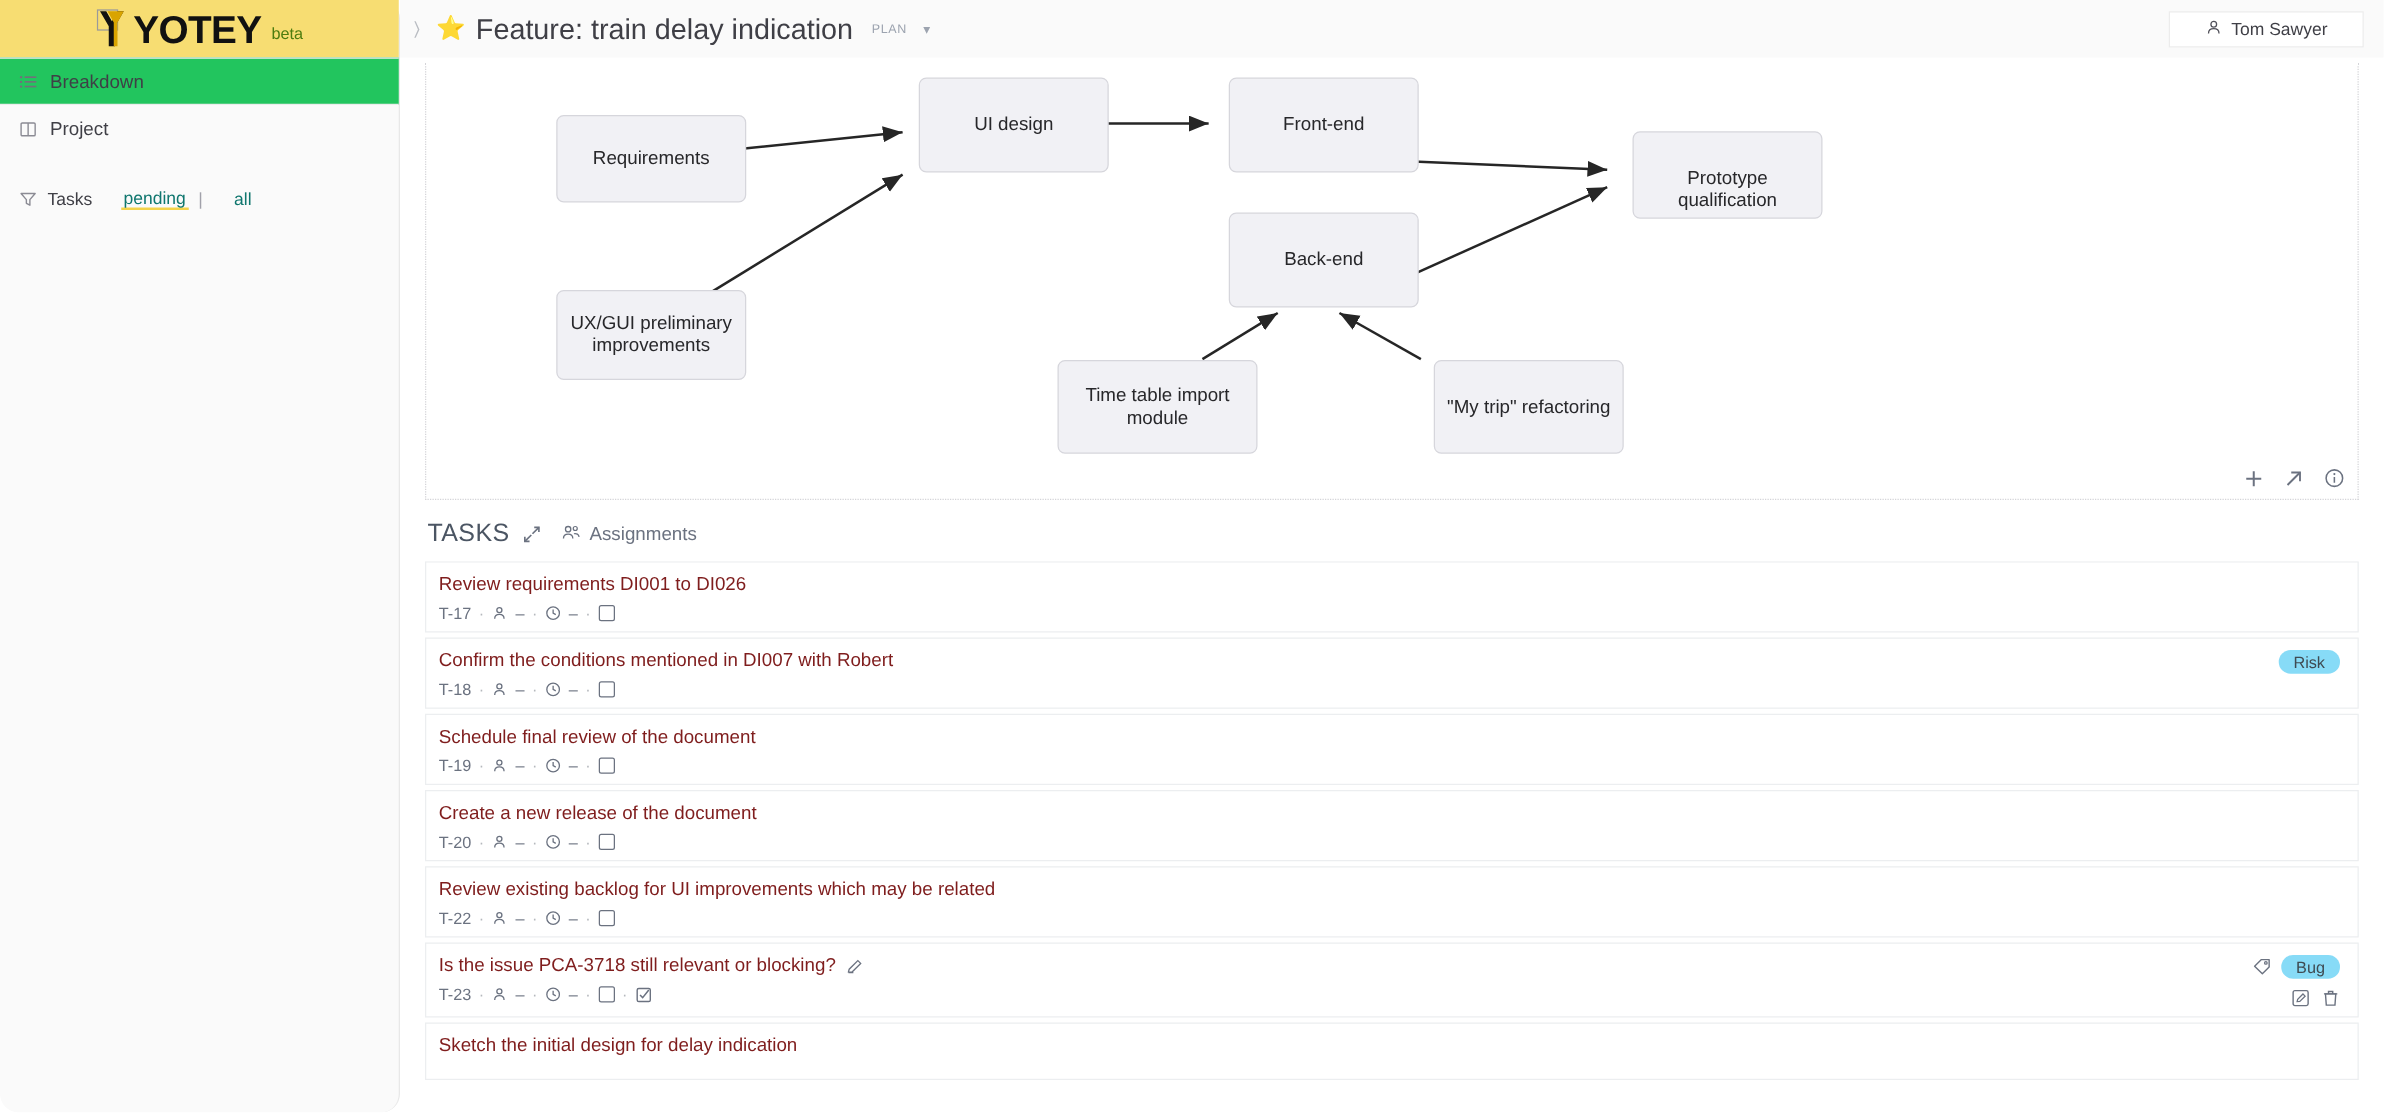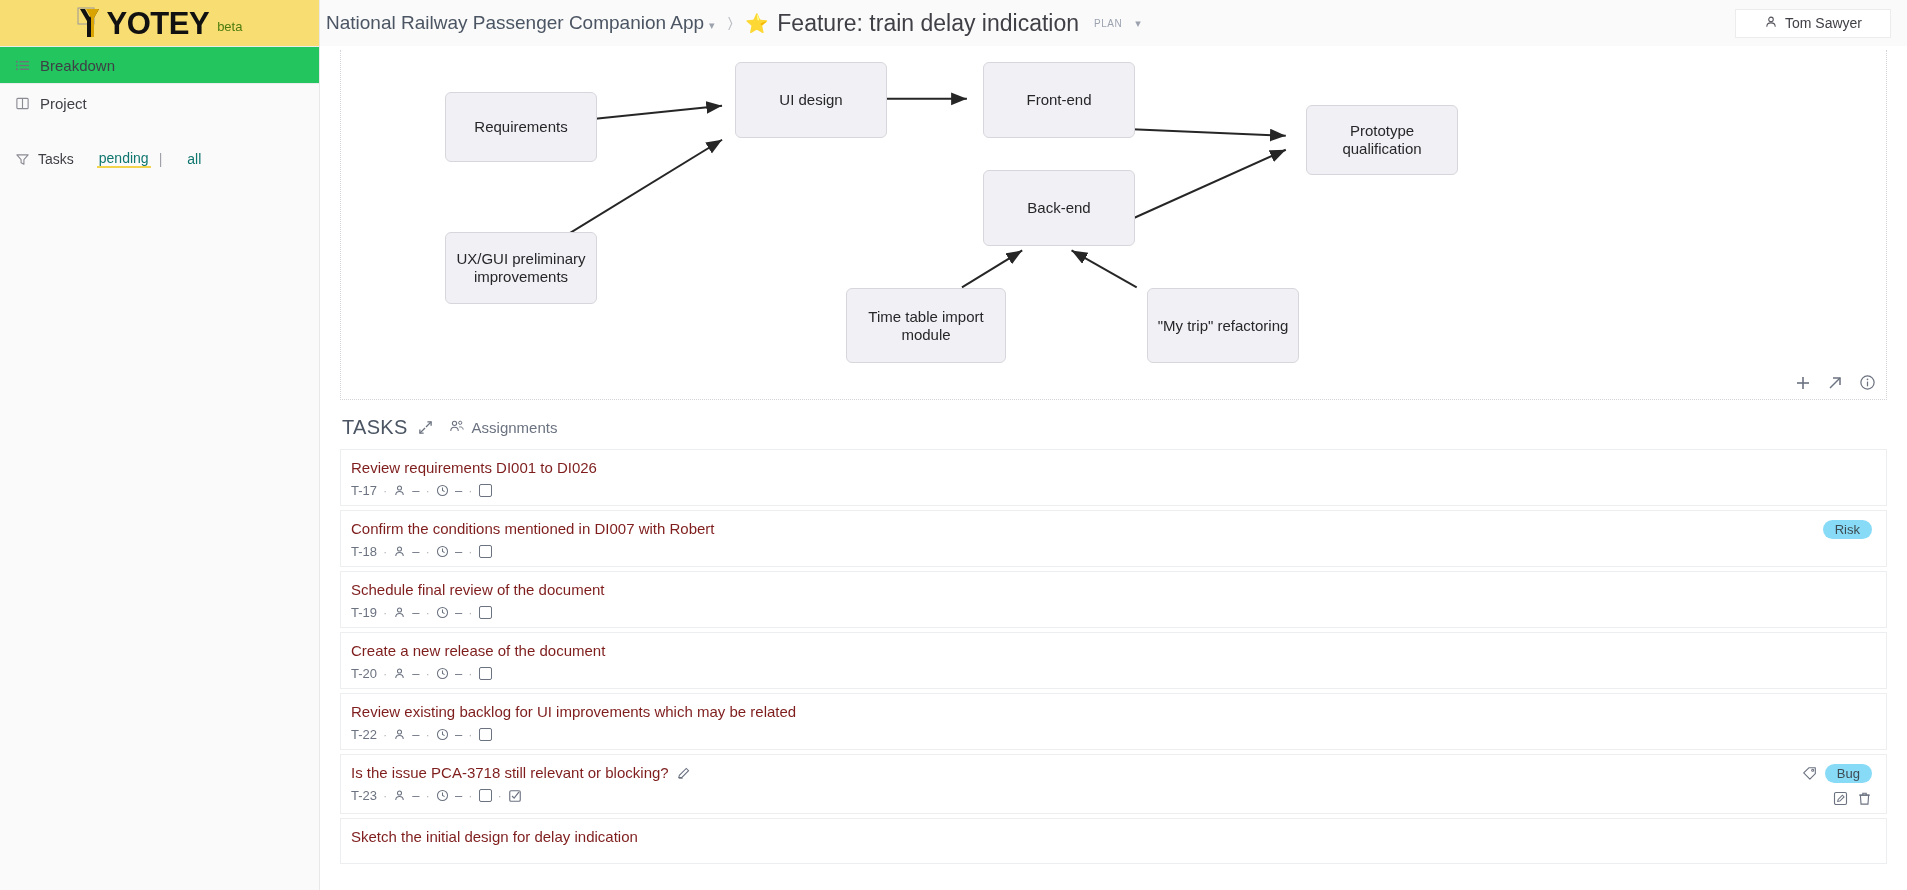--- a/index.html
+++ b/index.html
@@ -6,21 +6,21 @@
   html, body {
     width: 1907px; height: 890px;
     font-family: "Liberation Sans", sans-serif;
     background: #ffffff;
     color: #3f3f46;
     overflow: hidden;
   }
   #app { display: flex; width: 1907px; height: 890px; }
 
   
-  .sidebar { width: 320px; flex: 0 0 320px; background:#fafafa; border-right:1px solid #e8e8e8; display:flex; flex-direction:column; }
+  .sidebar { width: 320px; flex: 0 0 320px; background:#fafafa; border-right:1px solid #e8e8e8; display:flex; flex-direction:column;border-radius:15px; }
   .brand { height: 46px; background:#f7dd72; display:flex; align-items:center; justify-content:center; gap:8px; }
   .brand-logo { display:flex; align-items:flex-end; font-size:31px; font-weight:bold; letter-spacing:-0.5px; color:#111; line-height:1; }
   .ylogo { position:relative; width:30px; height:32px; display:inline-block; }
   .ylogo svg { position:absolute; left:0; top:0; }
   .brand-beta { font-size:13px; color:#4d7c0f; font-weight:normal; align-self:center; margin-top:6px; }
 
   .nav-item { display:flex; align-items:center; gap:10px; height:38px; padding:0 14px; font-size:15px; color:#3f3f46; cursor:pointer; }
   .nav-item.active { background:#22c55e; border-top:1px solid #ececec; border-bottom:1px solid #ececec; }
   .nav-icon { width:16px; height:16px; display:inline-flex; align-items:center; justify-content:center; color:#71717a; }
   .nav-gap { height:22px; }
@@ -130,23 +130,20 @@
       <span class="filter-label">Tasks</span>
       <span class="filter-opt sel">pending</span>
       <span class="filter-sep">|</span>
       <span class="filter-opt">all</span>
     </div>
   </aside>
 
   <div class="main">
 
     <div class="topbar">
-      <span class="crumb">
-        <span>National Railway Passenger Companion App</span><span class="chev">▾</span>
-      </span>
       <span class="crumb-sep">〉</span>
       <span class="star">⭐</span>
       <span class="page-title">Feature: train delay indication</span>
       <span class="plan-tag">PLAN</span>
       <span class="chev">▾</span>
       <span class="topbar-spacer"></span>
       <div class="user-btn">
         <span>
           <svg width="14" height="14" viewBox="0 0 16 16">
               <circle cx="8" cy="5" r="2.6" fill="none" stroke="#52525b" stroke-width="1.2"></circle>
@@ -182,21 +179,21 @@
           </div>
         <div class="node" style="left:394px;top:12px;width:152px;height:76px;">
             <span>UI design</span>
           </div>
         <div class="node" style="left:642px;top:12px;width:152px;height:76px;">
             <span>Front-end</span>
           </div>
         <div class="node" style="left:642px;top:120px;width:152px;height:76px;">
             <span>Back-end</span>
           </div>
-        <div class="node" style="left:965px;top:55px;width:152px;height:70px;">
+        <div class="node" style="left:965px;top:55px;width:152px;height:70px;align-items:flex-end;">
             <span>Prototype qualification</span>
           </div>
         <div class="node" style="left:505px;top:238px;width:160px;height:75px;">
             <span>Time table import module</span>
           </div>
         <div class="node" style="left:806px;top:238px;width:152px;height:75px;">
             <span>"My trip" refactoring</span>
           </div>
 
         <div class="diag-controls">

